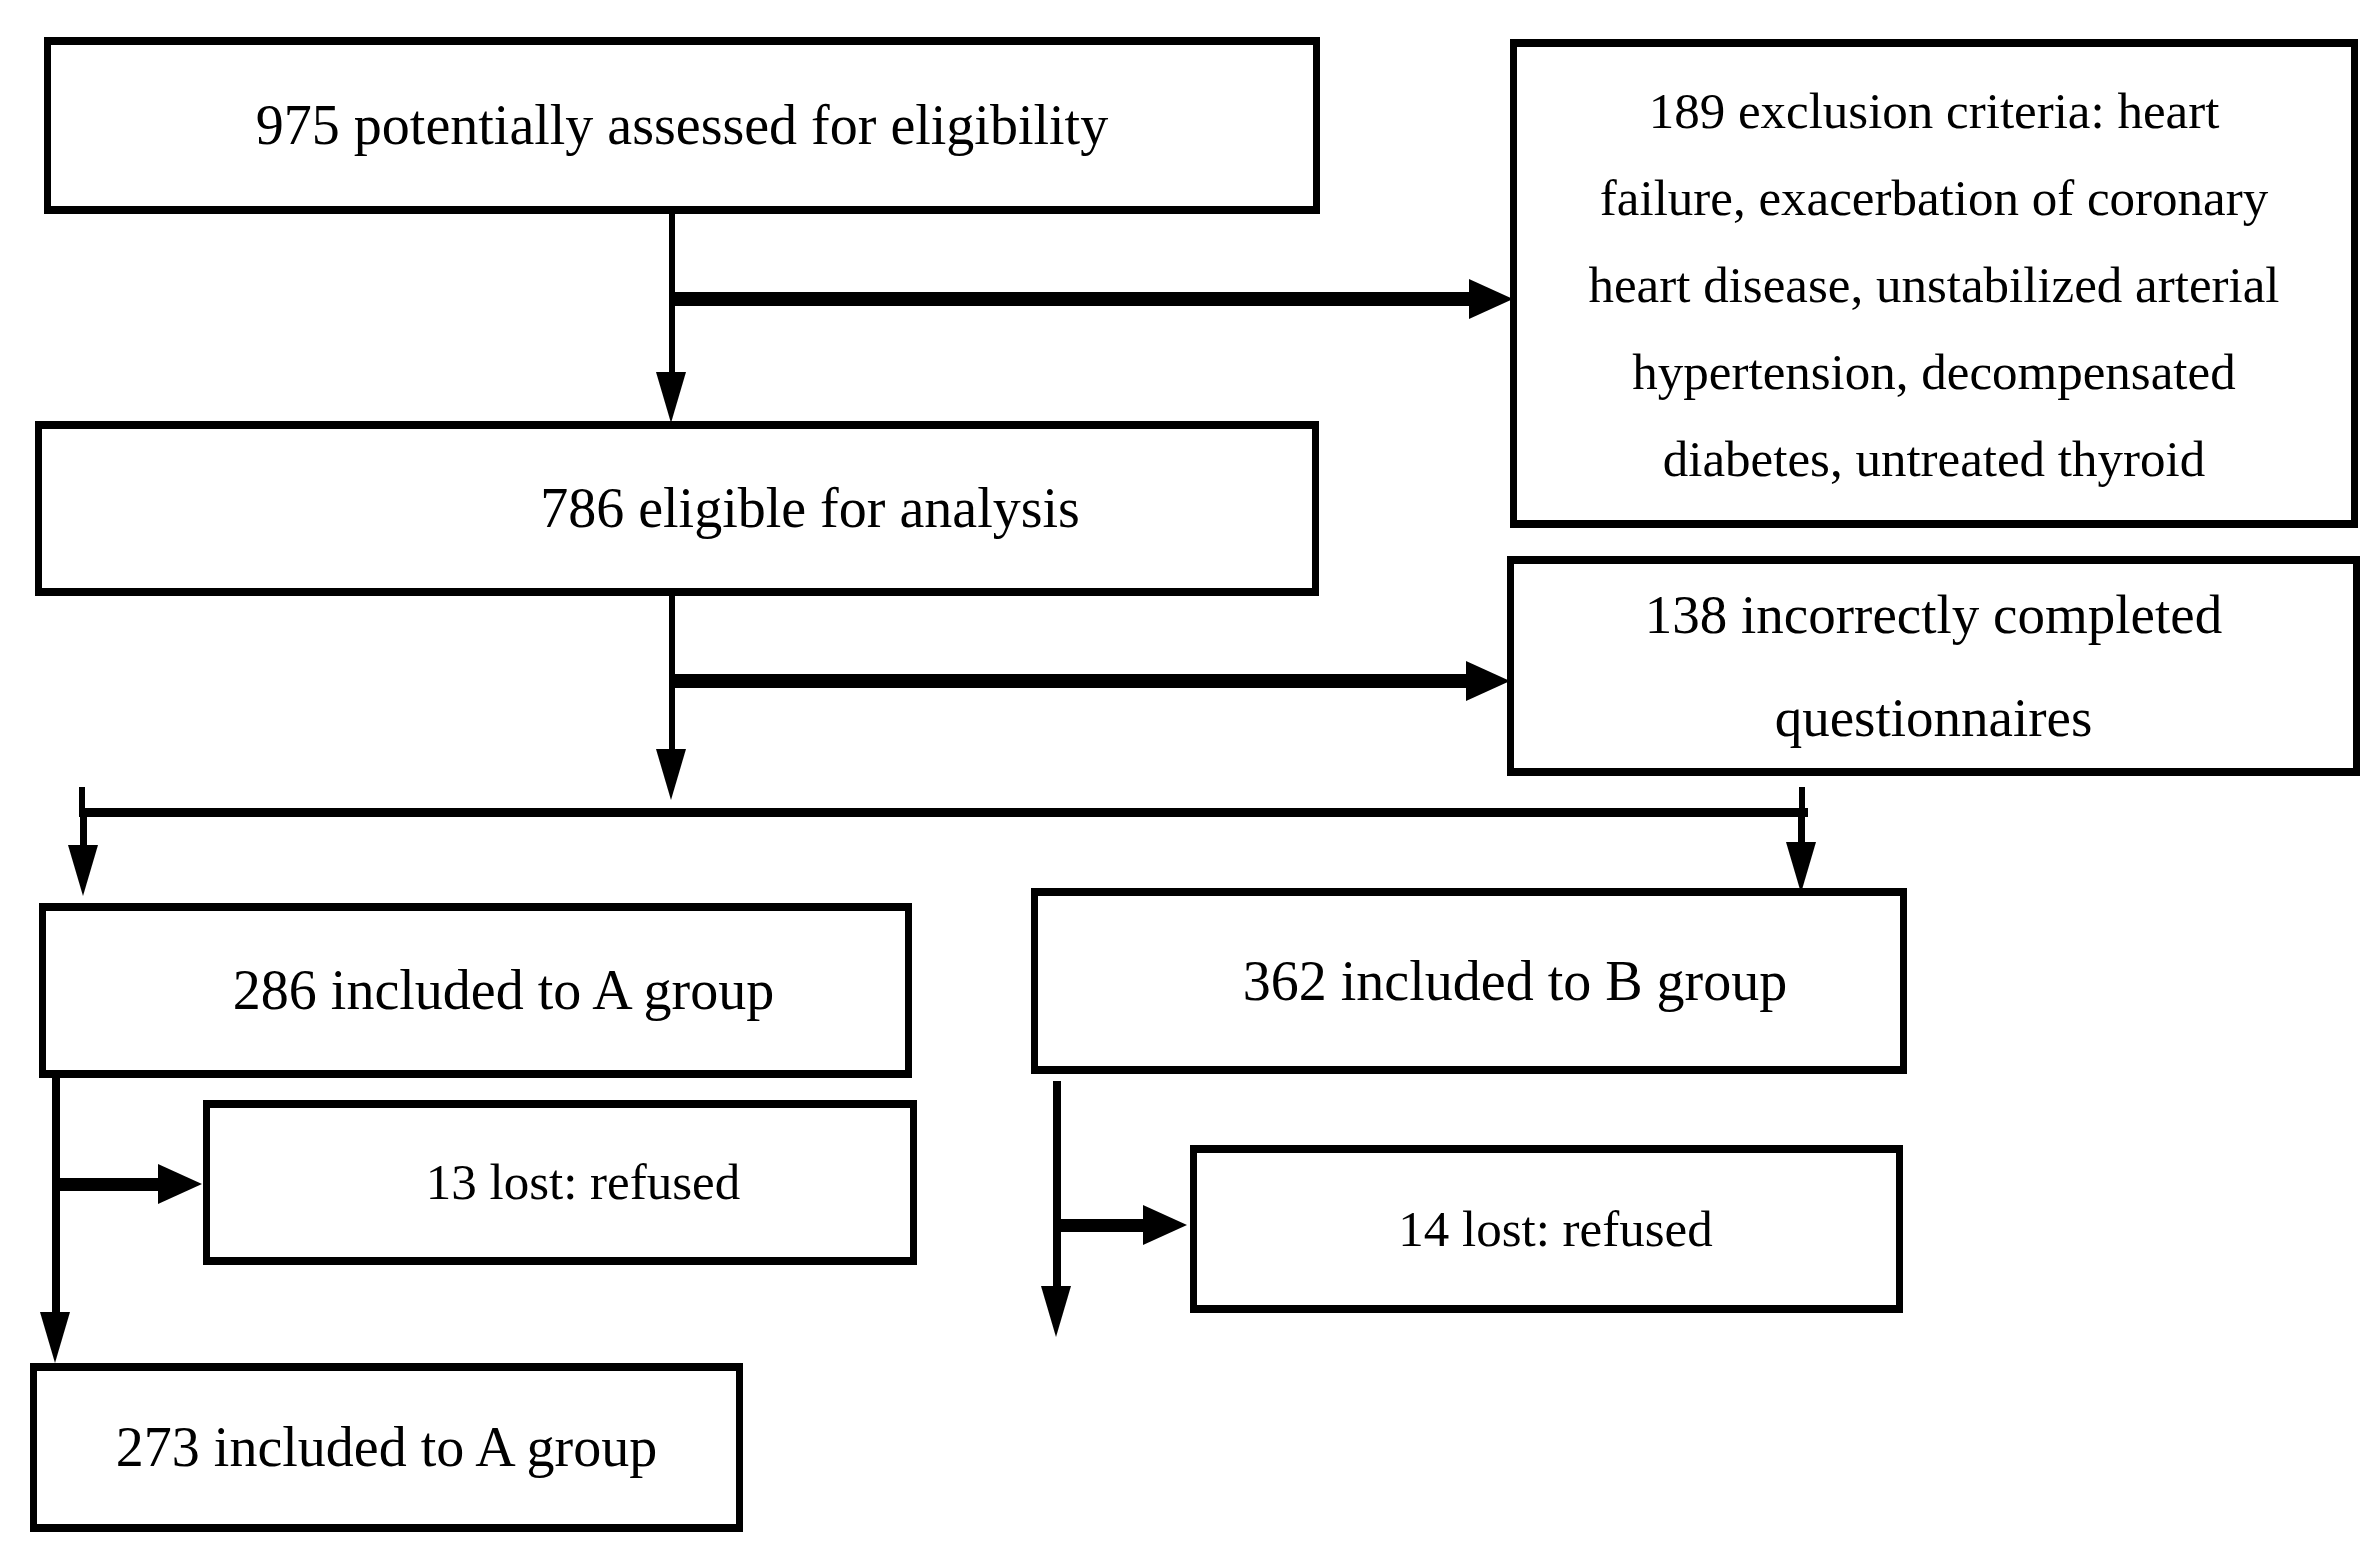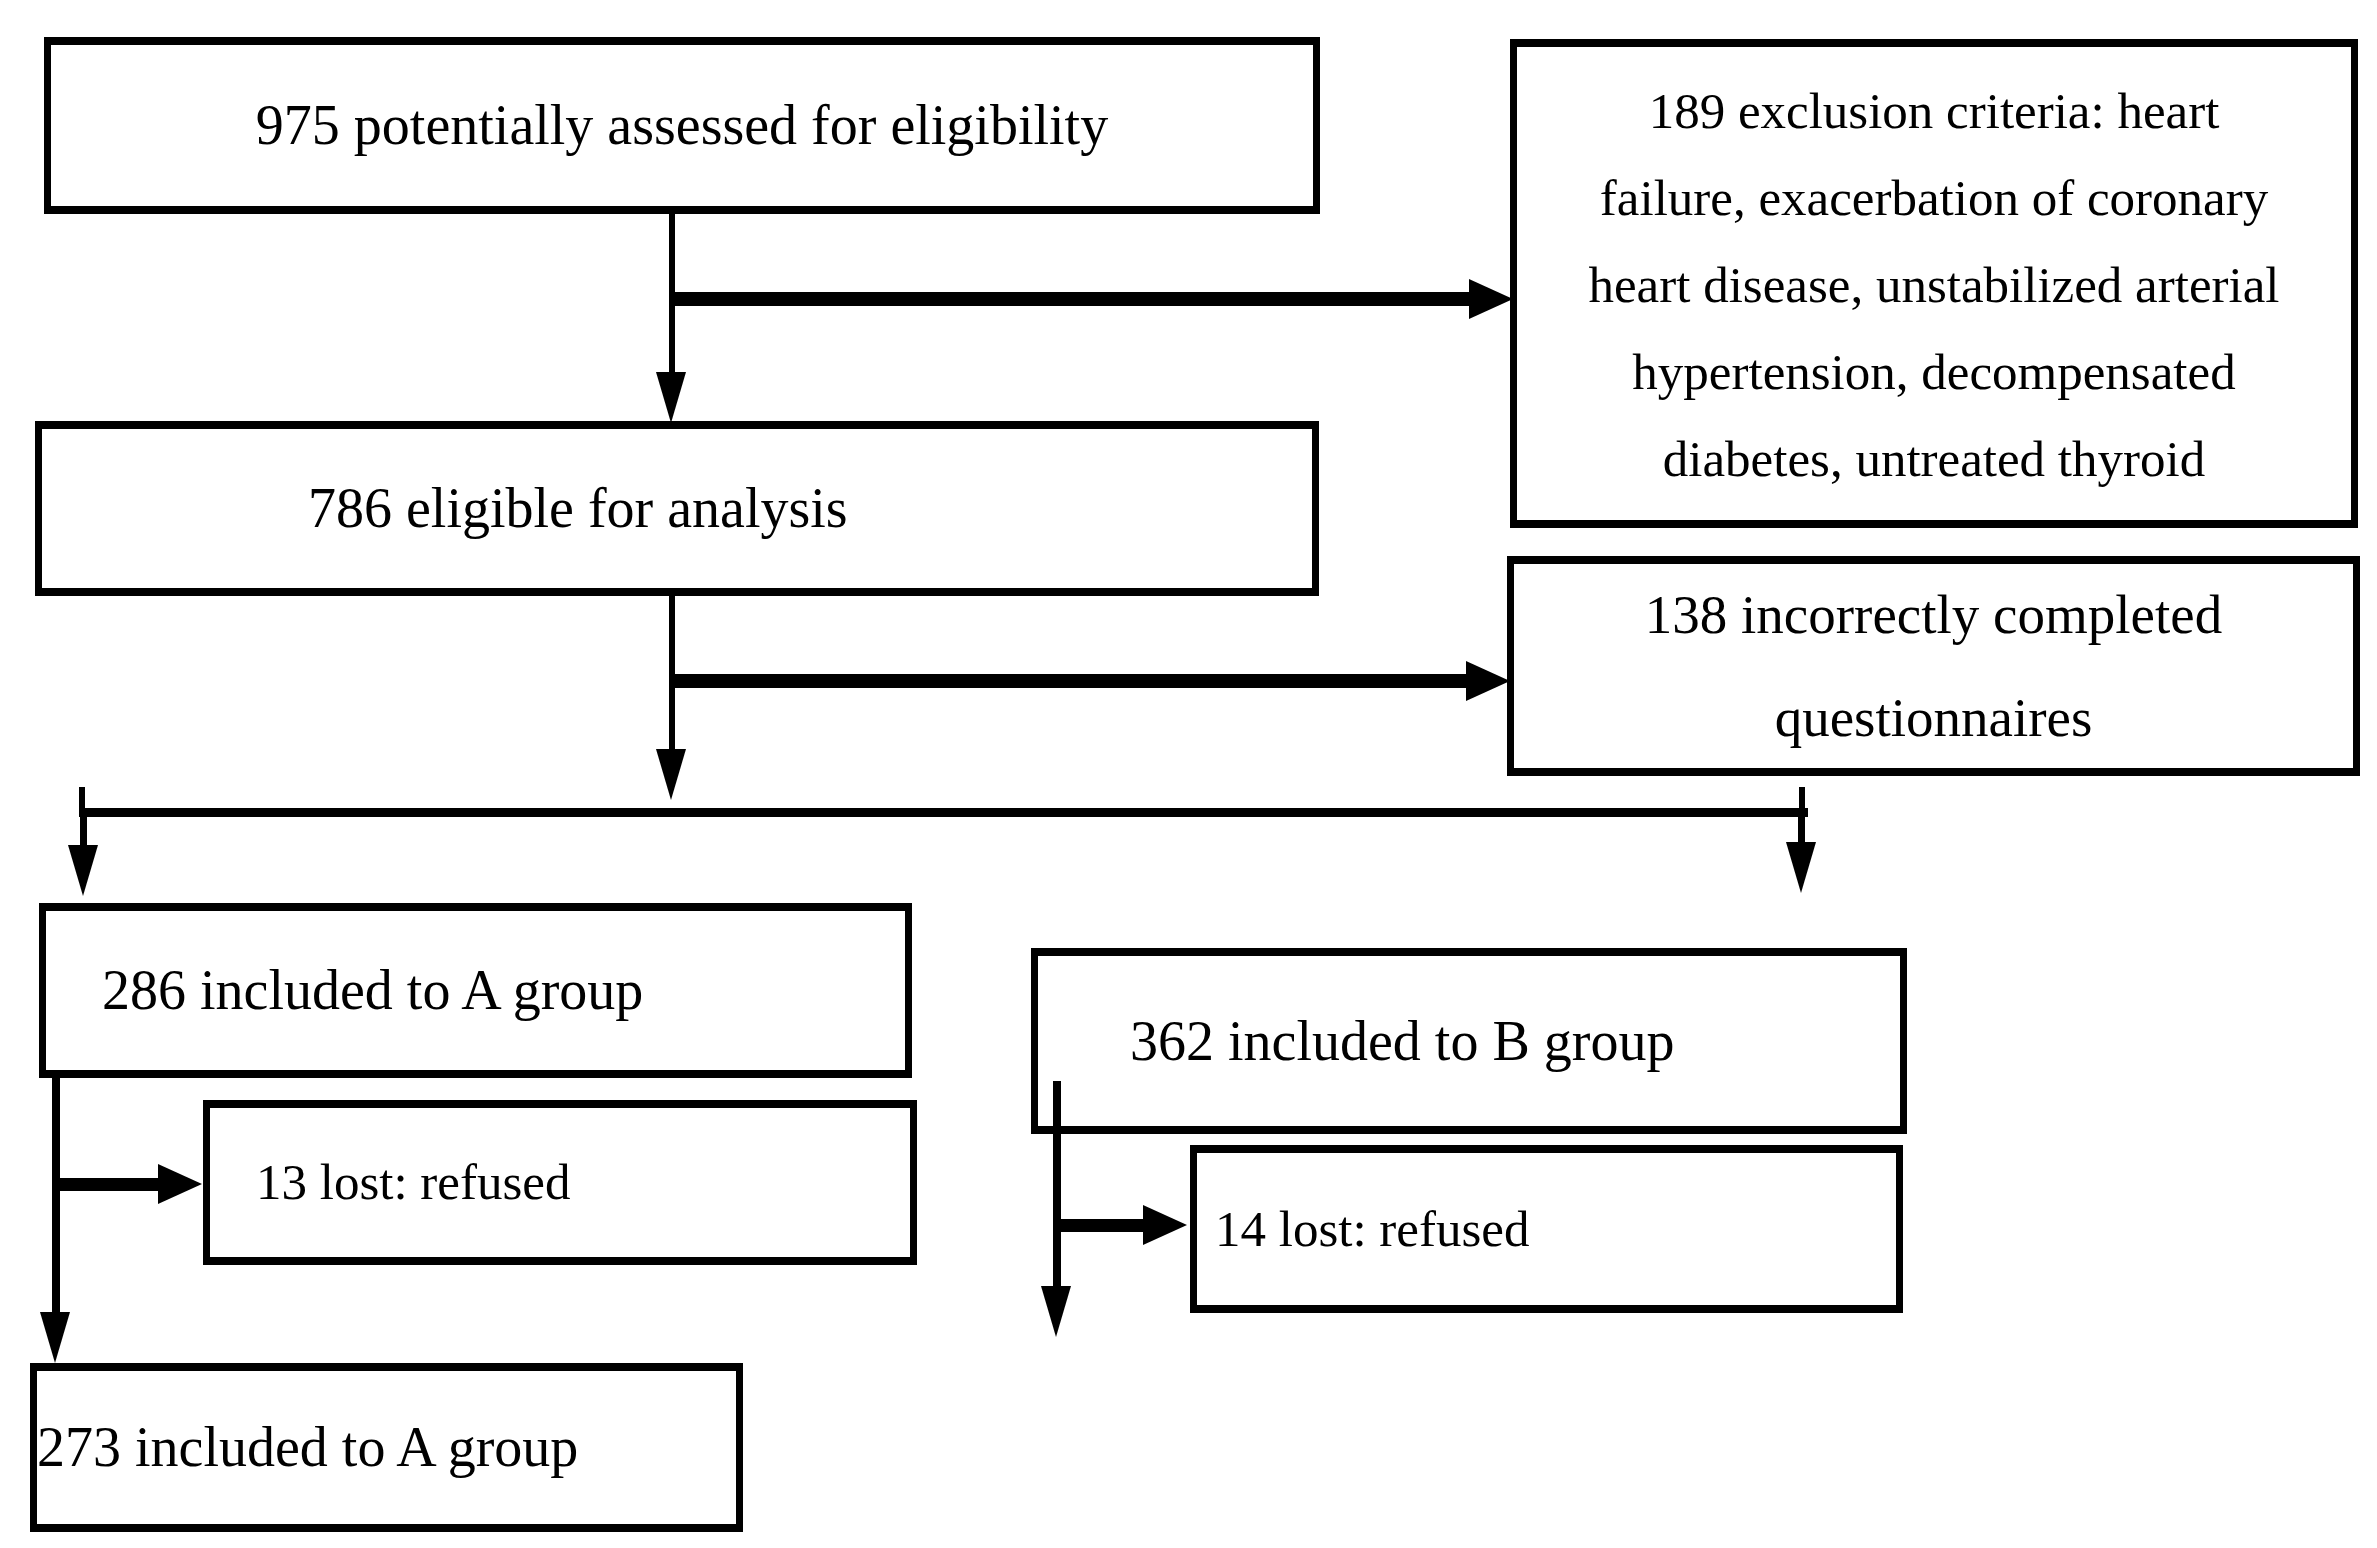--- a/index.html
+++ b/index.html
@@ -21,36 +21,37 @@
     box-sizing: border-box;
     border: solid #000000;
     border-width: 8.4px 7px;
     background: #ffffff;
     display: flex;
     flex-direction: column;
     justify-content: center;
     font-size: 56px;
     line-height: 1.15;
     white-space: nowrap;
+    align-items: center;
   }
   .node .line { display: block; }
   .centered { align-items: center; text-align: center; }
 
   
   .n-assessed       { left: 44px;   top: 37px;   width: 1276px; height: 177px; }
   .n-exclusion      { left: 1510px; top: 39px;   width: 848px; height: 489px;
                       justify-content: flex-start; padding-top: 21px;
                       font-size: 51px; line-height: 87px; }
   .n-eligible       { left: 35px;   top: 421px;  width: 1284px; height: 175px;
                       padding-left: 266px; }
   .n-questionnaires { left: 1507px; top: 556px;  width: 853px; height: 220px;
                       font-size: 55px; line-height: 103px; }
   .n-group-a        { left: 39px;   top: 903px; width: 873px; height: 175px;
                       padding-left: 56px; }
-  .n-group-b        { left: 1031px; top: 948px; width: 876px; height: 186px;
+  .n-group-b        { left: 1031px; top: 888px; width: 876px; height: 186px;
                       padding-left: 92px; }
   .n-lost-a         { left: 203px;  top: 1100px; width: 714px; height: 165px;
                       padding-left: 46px; font-size: 51px; }
   .n-lost-b         { left: 1190px; top: 1145px; width: 713px; height: 168px;
                       padding-left: 18px; font-size: 51px; }
   .n-final-a        { left: 30px;   top: 1363px; width: 713px; height: 169px;
                       }
   .n-final-b        { left: 1024px; top: 1359px; width: 705px; height: 174px;
                       padding-left: 37px; }
 

